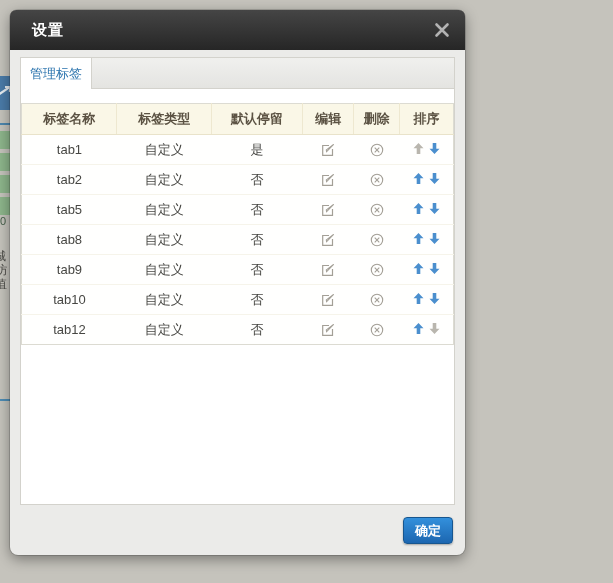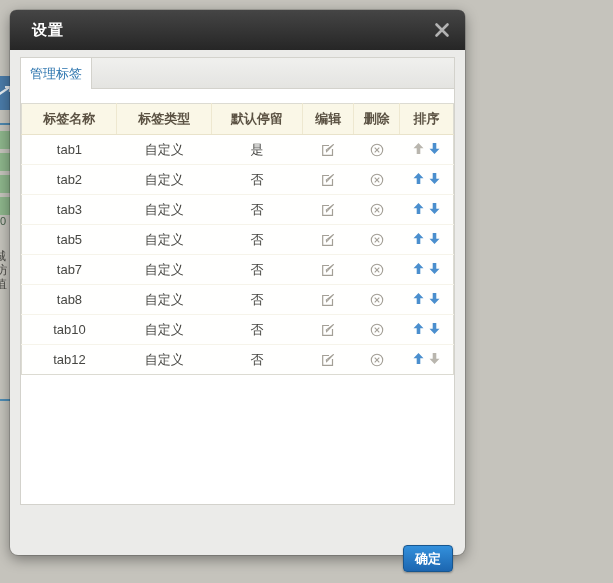--- a/index.html
+++ b/index.html
@@ -68,21 +68,21 @@
     border-bottom:1px solid #f6f4ea;
   }
   .tag-table tr:last-child td { border-bottom:none;margin-top:36px; }
 
   .icon-btn { display:inline-block; width:14px; height:14px; color:#a39f96; cursor:pointer; vertical-align:middle; }
   .sort-icons { display:inline-flex; gap:5px; align-items:center; }
   .sort-arrow { display:inline-block; width:11px; height:11px; color:#4b8fce; cursor:pointer; }
   .sort-arrow.disabled { color:#b9b6ae; cursor:default; }
 
   
-  .modal-footer { height:50px; position:relative;margin-top:28px; }
+  .modal-footer { height:50px; position:relative; }
   .confirm-btn {
     position:absolute; right:12px; top:12px;
     min-width:44px; height:27px; padding:0 11px;
     background:linear-gradient(#3390dc,#1c66b0);
     border:1px solid #17568f; border-radius:4px;
     color:#ffffff; font-size:13px; font-weight:bold;
     cursor:pointer; box-shadow:0 1px 2px rgba(0,0,0,.3);
     font-family:"Liberation Sans","DejaVu Sans",sans-serif;
   }
 </style>
@@ -191,47 +191,20 @@
         <svg class="sort-arrow up" viewBox="0 0 11 11">
           <path d="M5.5 0 L10.5 5.2 H7.3 V11 H3.7 V5.2 H0.5 Z" fill="currentColor"></path>
         </svg>
         <svg class="sort-arrow down" viewBox="0 0 11 11">
           <path d="M5.5 11 L10.5 5.8 H7.3 V0 H3.7 V5.8 H0.5 Z" fill="currentColor"></path>
         </svg>
       </span>
     </td>
   </tr>
 
-  <tr>
-    <td>tab3</td>
-    <td>自定义</td>
-    <td>否</td>
-    <td>
-      <svg class="icon-btn" viewBox="0 0 14 14">
-        <path d="M11.5 6 V12.3 H1.7 V2.5 H8" stroke="currentColor" stroke-width="1.2" fill="none"></path>
-        <path d="M12.6 1.4 L6.6 7.6 L5.6 8.6 L5.3 6.9 Z" stroke="currentColor" stroke-width="1.1" fill="none"></path>
-      </svg>
-    </td>
-    <td>
-      <svg class="icon-btn" viewBox="0 0 14 14">
-        <circle cx="7" cy="7" r="5.7" stroke="currentColor" stroke-width="1.1" fill="none"></circle>
-        <path d="M4.7 4.7 L9.3 9.3 M9.3 4.7 L4.7 9.3" stroke="currentColor" stroke-width="1.1" fill="none"></path>
-      </svg>
-    </td>
-    <td>
-      <span class="sort-icons">
-        <svg class="sort-arrow up" viewBox="0 0 11 11">
-          <path d="M5.5 0 L10.5 5.2 H7.3 V11 H3.7 V5.2 H0.5 Z" fill="currentColor"></path>
-        </svg>
-        <svg class="sort-arrow down" viewBox="0 0 11 11">
-          <path d="M5.5 11 L10.5 5.8 H7.3 V0 H3.7 V5.8 H0.5 Z" fill="currentColor"></path>
-        </svg>
-      </span>
-    </td>
-  </tr>
 
 
   <tr>
     <td>tab5</td>
     <td>自定义</td>
     <td>否</td>
     <td>
       <svg class="icon-btn" viewBox="0 0 14 14">
         <path d="M11.5 6 V12.3 H1.7 V2.5 H8" stroke="currentColor" stroke-width="1.2" fill="none"></path>
         <path d="M12.6 1.4 L6.6 7.6 L5.6 8.6 L5.3 6.9 Z" stroke="currentColor" stroke-width="1.1" fill="none"></path>
@@ -249,47 +222,20 @@
           <path d="M5.5 0 L10.5 5.2 H7.3 V11 H3.7 V5.2 H0.5 Z" fill="currentColor"></path>
         </svg>
         <svg class="sort-arrow down" viewBox="0 0 11 11">
           <path d="M5.5 11 L10.5 5.8 H7.3 V0 H3.7 V5.8 H0.5 Z" fill="currentColor"></path>
         </svg>
       </span>
     </td>
   </tr>
 
 
-  <tr>
-    <td>tab7</td>
-    <td>自定义</td>
-    <td>否</td>
-    <td>
-      <svg class="icon-btn" viewBox="0 0 14 14">
-        <path d="M11.5 6 V12.3 H1.7 V2.5 H8" stroke="currentColor" stroke-width="1.2" fill="none"></path>
-        <path d="M12.6 1.4 L6.6 7.6 L5.6 8.6 L5.3 6.9 Z" stroke="currentColor" stroke-width="1.1" fill="none"></path>
-      </svg>
-    </td>
-    <td>
-      <svg class="icon-btn" viewBox="0 0 14 14">
-        <circle cx="7" cy="7" r="5.7" stroke="currentColor" stroke-width="1.1" fill="none"></circle>
-        <path d="M4.7 4.7 L9.3 9.3 M9.3 4.7 L4.7 9.3" stroke="currentColor" stroke-width="1.1" fill="none"></path>
-      </svg>
-    </td>
-    <td>
-      <span class="sort-icons">
-        <svg class="sort-arrow up" viewBox="0 0 11 11">
-          <path d="M5.5 0 L10.5 5.2 H7.3 V11 H3.7 V5.2 H0.5 Z" fill="currentColor"></path>
-        </svg>
-        <svg class="sort-arrow down" viewBox="0 0 11 11">
-          <path d="M5.5 11 L10.5 5.8 H7.3 V0 H3.7 V5.8 H0.5 Z" fill="currentColor"></path>
-        </svg>
-      </span>
-    </td>
-  </tr>
 
   <tr>
     <td>tab8</td>
     <td>自定义</td>
     <td>否</td>
     <td>
       <svg class="icon-btn" viewBox="0 0 14 14">
         <path d="M11.5 6 V12.3 H1.7 V2.5 H8" stroke="currentColor" stroke-width="1.2" fill="none"></path>
         <path d="M12.6 1.4 L6.6 7.6 L5.6 8.6 L5.3 6.9 Z" stroke="currentColor" stroke-width="1.1" fill="none"></path>
       </svg>
@@ -305,20 +251,47 @@
         <svg class="sort-arrow up" viewBox="0 0 11 11">
           <path d="M5.5 0 L10.5 5.2 H7.3 V11 H3.7 V5.2 H0.5 Z" fill="currentColor"></path>
         </svg>
         <svg class="sort-arrow down" viewBox="0 0 11 11">
           <path d="M5.5 11 L10.5 5.8 H7.3 V0 H3.7 V5.8 H0.5 Z" fill="currentColor"></path>
         </svg>
       </span>
     </td>
   </tr>
 
+  <tr>
+    <td>tab9</td>
+    <td>自定义</td>
+    <td>否</td>
+    <td>
+      <svg class="icon-btn" viewBox="0 0 14 14">
+        <path d="M11.5 6 V12.3 H1.7 V2.5 H8" stroke="currentColor" stroke-width="1.2" fill="none"></path>
+        <path d="M12.6 1.4 L6.6 7.6 L5.6 8.6 L5.3 6.9 Z" stroke="currentColor" stroke-width="1.1" fill="none"></path>
+      </svg>
+    </td>
+    <td>
+      <svg class="icon-btn" viewBox="0 0 14 14">
+        <circle cx="7" cy="7" r="5.7" stroke="currentColor" stroke-width="1.1" fill="none"></circle>
+        <path d="M4.7 4.7 L9.3 9.3 M9.3 4.7 L4.7 9.3" stroke="currentColor" stroke-width="1.1" fill="none"></path>
+      </svg>
+    </td>
+    <td>
+      <span class="sort-icons">
+        <svg class="sort-arrow up" viewBox="0 0 11 11">
+          <path d="M5.5 0 L10.5 5.2 H7.3 V11 H3.7 V5.2 H0.5 Z" fill="currentColor"></path>
+        </svg>
+        <svg class="sort-arrow down" viewBox="0 0 11 11">
+          <path d="M5.5 11 L10.5 5.8 H7.3 V0 H3.7 V5.8 H0.5 Z" fill="currentColor"></path>
+        </svg>
+      </span>
+    </td>
+  </tr>
 
   <tr>
     <td>tab10</td>
     <td>自定义</td>
     <td>否</td>
     <td>
       <svg class="icon-btn" viewBox="0 0 14 14">
         <path d="M11.5 6 V12.3 H1.7 V2.5 H8" stroke="currentColor" stroke-width="1.2" fill="none"></path>
         <path d="M12.6 1.4 L6.6 7.6 L5.6 8.6 L5.3 6.9 Z" stroke="currentColor" stroke-width="1.1" fill="none"></path>
       </svg>

